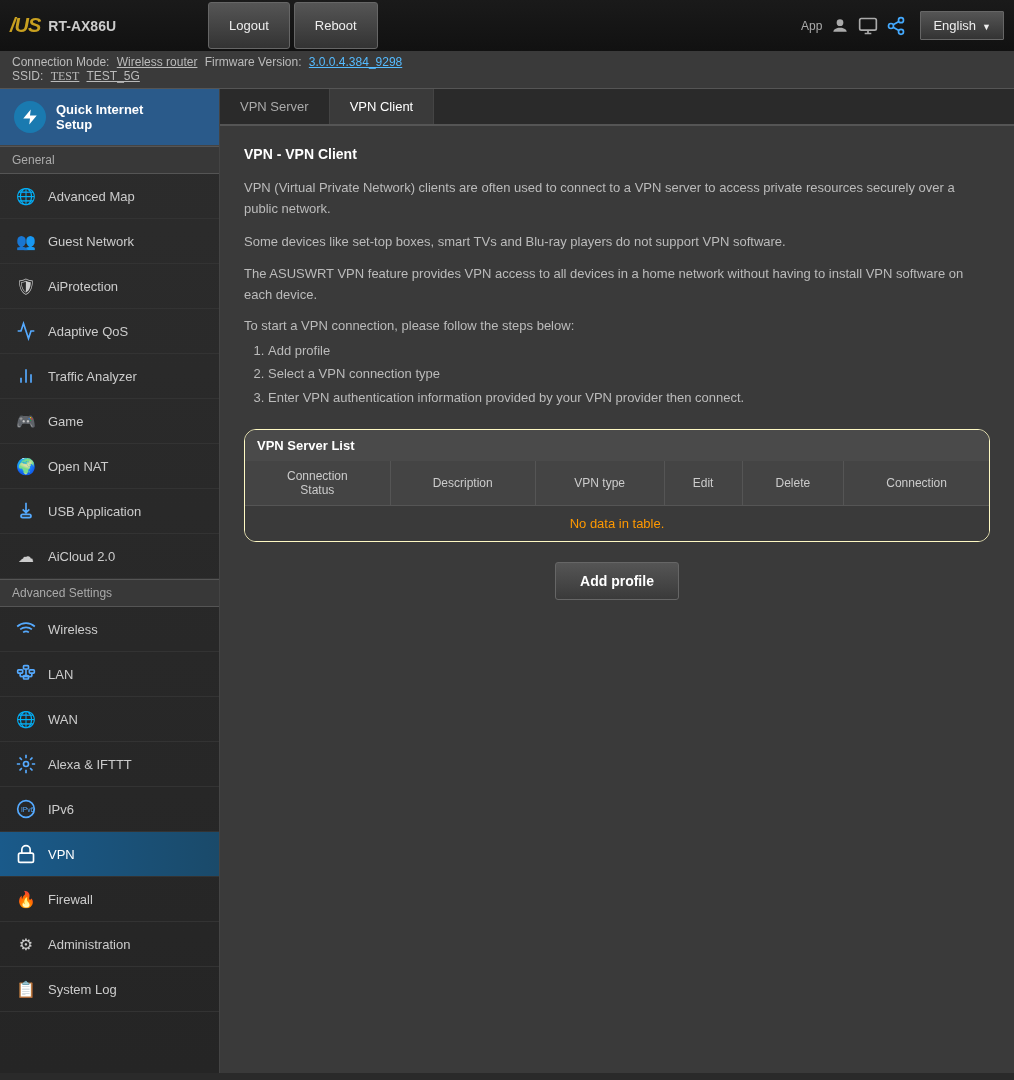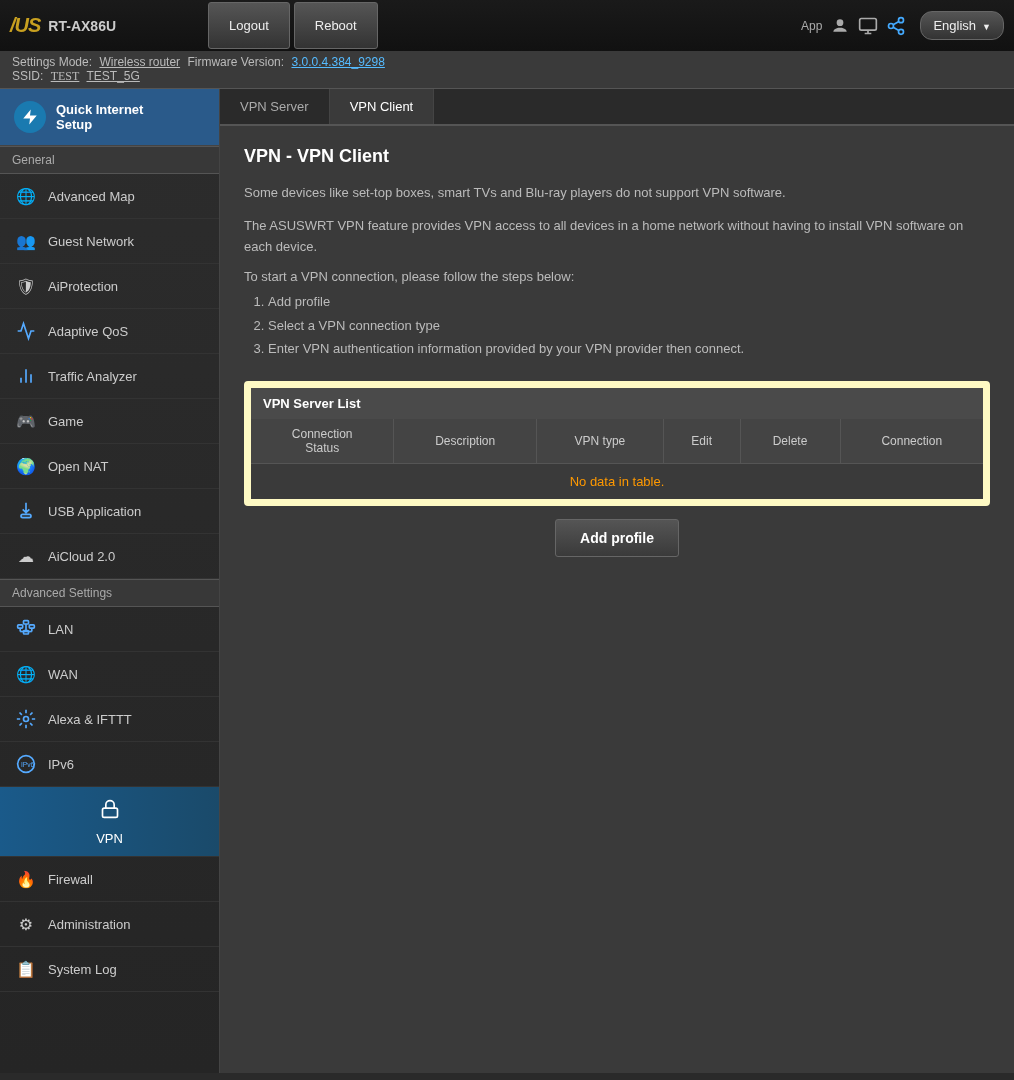--- a/index.html
+++ b/index.html
@@ -54,21 +54,21 @@
       border-radius: 3px;
     }
     .spacer { flex: 1; }
     .lang-selector {
       background: linear-gradient(to bottom, #555, #333);
       color: #eee;
       border: 1px solid #666;
       padding: 6px 12px;
       cursor: pointer;
       font-size: 13px;
-      border-radius: 12px;
+      border-radius: 1px;
       display: flex;
       align-items: center;
       gap: 6px;
     }
     .top-icons {
       display: flex;
       gap: 8px;
       align-items: center;
       margin-right: 6px;
     }
@@ -124,21 +124,20 @@
       gap: 10px;
       padding: 10px 14px;
       cursor: pointer;
       color: #ccc;
       border-bottom: 1px solid #333;
       text-decoration: none;
     }
     .sidebar-item.active {
       background: linear-gradient(to right, #1a5a8a, #1a4a6a);
       color: #fff;
-      flex-direction: column;
     }
     .sidebar-item-icon {
       width: 24px;
       height: 24px;
       display: flex;
       align-items: center;
       justify-content: center;
       font-size: 16px;
       flex-shrink: 0;
     }
@@ -195,21 +194,21 @@
       color: #fff;
       border-top: 2px solid #4a9;
       margin-top: -2px;
     }
 
     
     .vpn-content {
       padding: 20px 24px;
     }
     .vpn-title {
-      font-size: 18px;
+      font-size: 14px;
       color: #fff;
       margin-bottom: 16px;
       font-weight: bold;
     }
     .vpn-description {
       color: #bbb;
       line-height: 1.6;
       margin-bottom: 12px;
       font-size: 13px;
     }
@@ -219,24 +218,24 @@
       font-size: 13px;
     }
     .vpn-steps p { margin-bottom: 6px; }
     .vpn-steps ol {
       margin-left: 24px;
       line-height: 1.8;
     }
 
     
     .vpn-server-list {
-      border: 7px solid #fef9c3;
-      border-radius: 4px;
+      border: 1px solid #fef9c3;
+      border-radius: 12px;
       overflow: hidden;
-      margin-bottom: 13px;
+      margin-bottom: 20px;
     }
     .vpn-list-header {
       background: #4a4a4a;
       color: #fff;
       padding: 8px 12px;
       font-size: 13px;
       font-weight: bold;
     }
     .vpn-table {
       width: 100%;
@@ -326,21 +325,21 @@
     </span>
   </div>
   <div class="lang-selector">
     <span>English</span>
     <span class="chevron-down"></span>
   </div>
 </div>
 
 <div class="info-bar">
   <div class="info-bar-left">
-    <span>Settings Mode:</span>
+    <span>Connection Mode:</span>
     <span style="text-decoration:underline; color:#bbb; margin: 0 4px;">Wireless router</span>
     <span>Firmware Version:</span>
     <span style="color:#5bf; text-decoration:underline; margin-left:4px;">3.0.0.4.384_9298</span>
     <br>
     <span>SSID:</span>
     <span style="text-decoration:underline; margin: 0 4px; cursor:pointer;font-family:Liberation Serif, serif;">TEST</span>
     <span style="text-decoration:underline; cursor:pointer;">TEST_5G</span>
   </div>
 </div>
 
@@ -403,20 +402,28 @@
       </div>
       <span class="sidebar-item-label">USB Application</span>
     </div>
     <div class="sidebar-item">
       <div class="sidebar-item-icon">☁</div>
       <span class="sidebar-item-label">AiCloud 2.0</span>
     </div>
 
     <div class="sidebar-section-label">Advanced Settings</div>
 
+    <div class="sidebar-item">
+      <div class="sidebar-item-icon">
+        <svg width="20" height="20" viewBox="0 0 24 24" fill="none" stroke="#5af" stroke-width="2">
+            <path d="M5 12.55a11 11 0 0114.08 0M1.42 9a16 16 0 0121.16 0M8.53 16.11a6 6 0 016.95 0M12 20h.01"></path>
+          </svg>
+      </div>
+      <span class="sidebar-item-label">Wireless</span>
+    </div>
     <div class="sidebar-item">
       <div class="sidebar-item-icon">
         <svg width="20" height="20" viewBox="0 0 24 24" fill="none" stroke="#5af" stroke-width="2">
             <rect x="2" y="7" width="6" height="4" rx="1"></rect>
             <rect x="9" y="2" width="6" height="4" rx="1"></rect>
             <rect x="16" y="7" width="6" height="4" rx="1"></rect>
             <rect x="9" y="14" width="6" height="4" rx="1"></rect>
             <line x1="5" y1="11" x2="5" y2="15"></line>
             <line x1="12" y1="6" x2="12" y2="14"></line>
             <line x1="19" y1="11" x2="19" y2="15"></line>
@@ -478,20 +485,21 @@
       </div>
       <div class="tab active">
         <span>VPN Client</span>
       </div>
     </div>
 
     <div class="vpn-content">
 
       <div class="vpn-title">VPN - VPN Client</div>
 
+      <p class="vpn-description">VPN (Virtual Private Network) clients are often used to connect to a VPN server to access private resources securely over a public network.</p>
       <p class="vpn-description">Some devices like set-top boxes, smart TVs and Blu-ray players do not support VPN software.</p>
       <p class="vpn-description">The ASUSWRT VPN feature provides VPN access to all devices in a home network without having to install VPN software on each device.</p>
 
       <div class="vpn-steps">
         <p>To start a VPN connection, please follow the steps below:</p>
         <ol>
           <li>Add profile</li>
           <li>Select a VPN connection type</li>
           <li>Enter VPN authentication information provided by your VPN provider then connect.</li>
         </ol>

